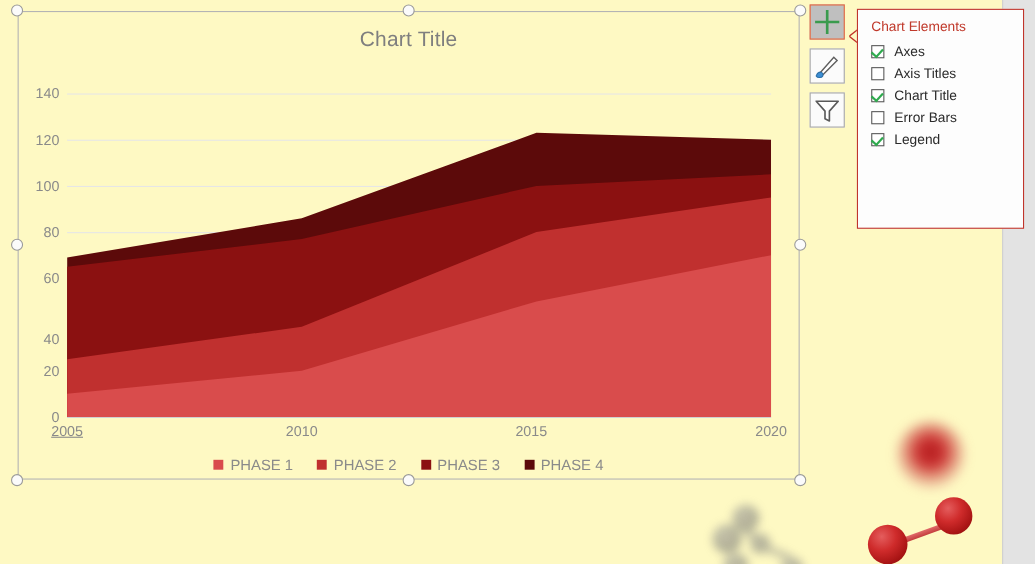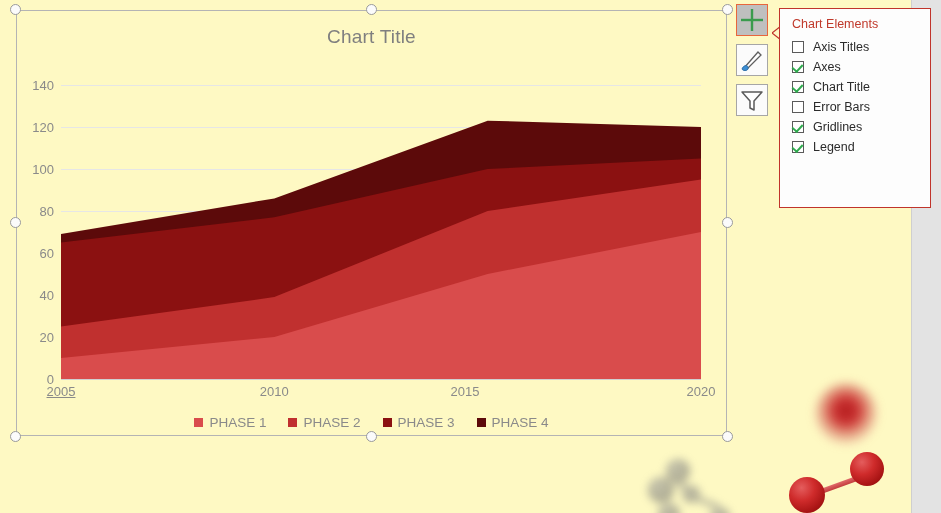--- a/index.html
+++ b/index.html
@@ -114,38 +114,38 @@
         <div class="gridline" style="top: 231px;"></div>
         <div class="gridline" style="top: 189px;"></div>
         <div class="gridline" style="top: 147px;"></div>
         <div class="gridline" style="top: 105px;"></div>
         <div class="gridline" style="top: 63px;"></div>
         <div class="gridline" style="top: 21px;"></div>
       </div>
     <div id="y-axis">
         <div class="ytick" style="top: 315px;">0</div>
         <div class="ytick" style="top: 273px;">20</div>
-        <div class="ytick" style="top: 231px;">40</div>
+        <div class="ytick" style="top: 244px;">40</div>
         <div class="ytick" style="top: 189px;">60</div>
         <div class="ytick" style="top: 147px;">80</div>
         <div class="ytick" style="top: 105px;">100</div>
         <div class="ytick" style="top: 63px;">120</div>
         <div class="ytick" style="top: 21px;">140</div>
       </div>
     <div id="axis-x-line"></div>
     <svg id="area-svg" width="640" height="315">
         <path d="M 0 315 L 0 170.1 L 213.33333333333331 134.39999999999998 L 426.66666666666663 56.69999999999999 L 640 63 L 640 315 Z" fill="#5c0a0a"></path>
         <path d="M 0 315 L 0 178.5 L 213.33333333333331 153.3 L 426.66666666666663 105 L 640 94.5 L 640 315 Z" fill="#8b1111"></path>
         <path d="M 0 315 L 0 262.5 L 213.33333333333331 233.1 L 426.66666666666663 147 L 640 115.5 L 640 315 Z" fill="#c0302f"></path>
         <path d="M 0 315 L 0 294 L 213.33333333333331 273 L 426.66666666666663 210 L 640 168 L 640 315 Z" fill="#d94c4c"></path>
       </svg>
     <div id="x-axis">
         <div class="xtick" style="left: 0px; text-decoration: underline;">2005</div>
         <div class="xtick" style="left: 213.333px;">2010</div>
-        <div class="xtick" style="left: 404px;">2015</div>
+        <div class="xtick" style="left: 422px;">2015</div>
         <div class="xtick" style="left: 640px;">2020</div>
       </div>
     <div id="legend">
         <div class="legend-item">
           <span class="legend-swatch" style="background: rgb(217, 76, 76);"></span>
           <span>PHASE 1</span>
         </div>
         <div class="legend-item">
           <span class="legend-swatch" style="background: rgb(192, 48, 47);"></span>
           <span>PHASE 2</span>
@@ -187,39 +187,35 @@
     </div>
   </div>
 
   <svg id="panel-callout">
     <path d="M9 0 L0 7 L9 14" fill="none" stroke="#c0342b" stroke-width="1.2"></path>
   </svg>
   <div id="chart-elements-panel">
     <div id="panel-title">Chart Elements</div>
     <div id="panel-list">
         <div class="panel-row">
+          <span class="cb checked"></span>
+          <span class="panel-label">Axes</span>
+        </div>
+        <div class="panel-row">
           <span class="cb"></span>
           <span class="panel-label">Axis Titles</span>
         </div>
         <div class="panel-row">
           <span class="cb checked"></span>
-          <span class="panel-label">Axes</span>
-        </div>
-        <div class="panel-row">
-          <span class="cb checked"></span>
           <span class="panel-label">Chart Title</span>
         </div>
         <div class="panel-row">
           <span class="cb"></span>
           <span class="panel-label">Error Bars</span>
         </div>
         <div class="panel-row">
           <span class="cb checked"></span>
-          <span class="panel-label">Gridlines</span>
-        </div>
-        <div class="panel-row">
-          <span class="cb checked"></span>
           <span class="panel-label">Legend</span>
         </div>
       </div>
   </div>
 
 </div>
 
 </body></html>

